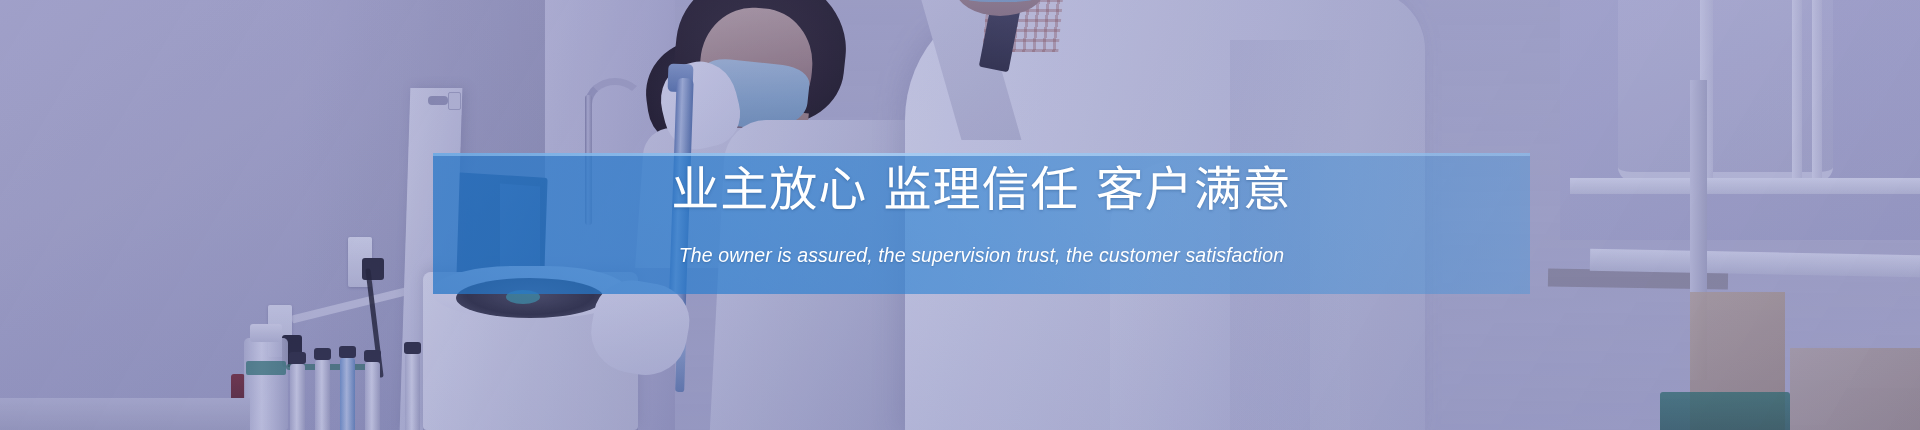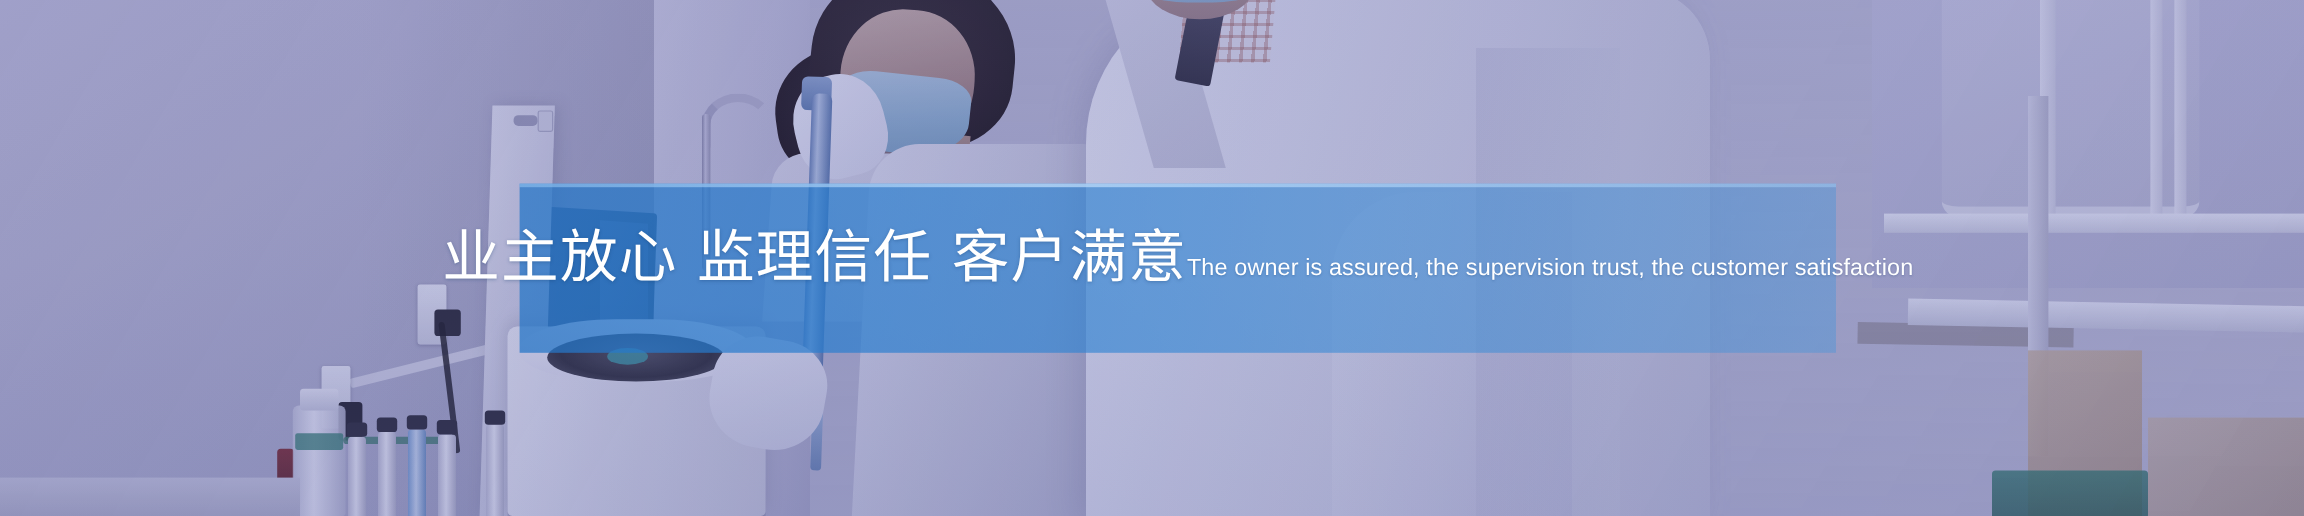--- a/index.html
+++ b/index.html
@@ -542,21 +542,21 @@
   }
 
   
   .text-wrap {
     position: absolute;
     left: 433px;
     top: 153px;
     width: 1097px;
     height: 141px;
     display: flex;
-    flex-direction: row;
+    flex-direction: column;
     align-items: center;
     justify-content: center;
   }
   .headline {
     font-family: "DejaVu Sans", "Liberation Sans", sans-serif;
     font-size: 48px;
     line-height: 1;
     font-weight: 400;
     color: #ffffff;
     letter-spacing: 1px;
@@ -565,22 +565,23 @@
     text-shadow: 0 1px 3px rgba(20,60,110,0.35);
   }
   .subline {
     font-family: "Liberation Sans", "DejaVu Sans", sans-serif;
     font-size: 19.5px;
     line-height: 1;
     font-weight: 400;
     color: #ffffff;
     letter-spacing: 0.1px;
     white-space: nowrap;
-    margin: 0;
+    margin: 16px;
     text-shadow: 0 1px 2px rgba(20,60,110,0.3);
+    font-style: italic;
   }
 </style>
 </head>
 <body>
 
 <div id="banner">
 
   <div class="scene">
 
     <div class="wall-left"></div>

